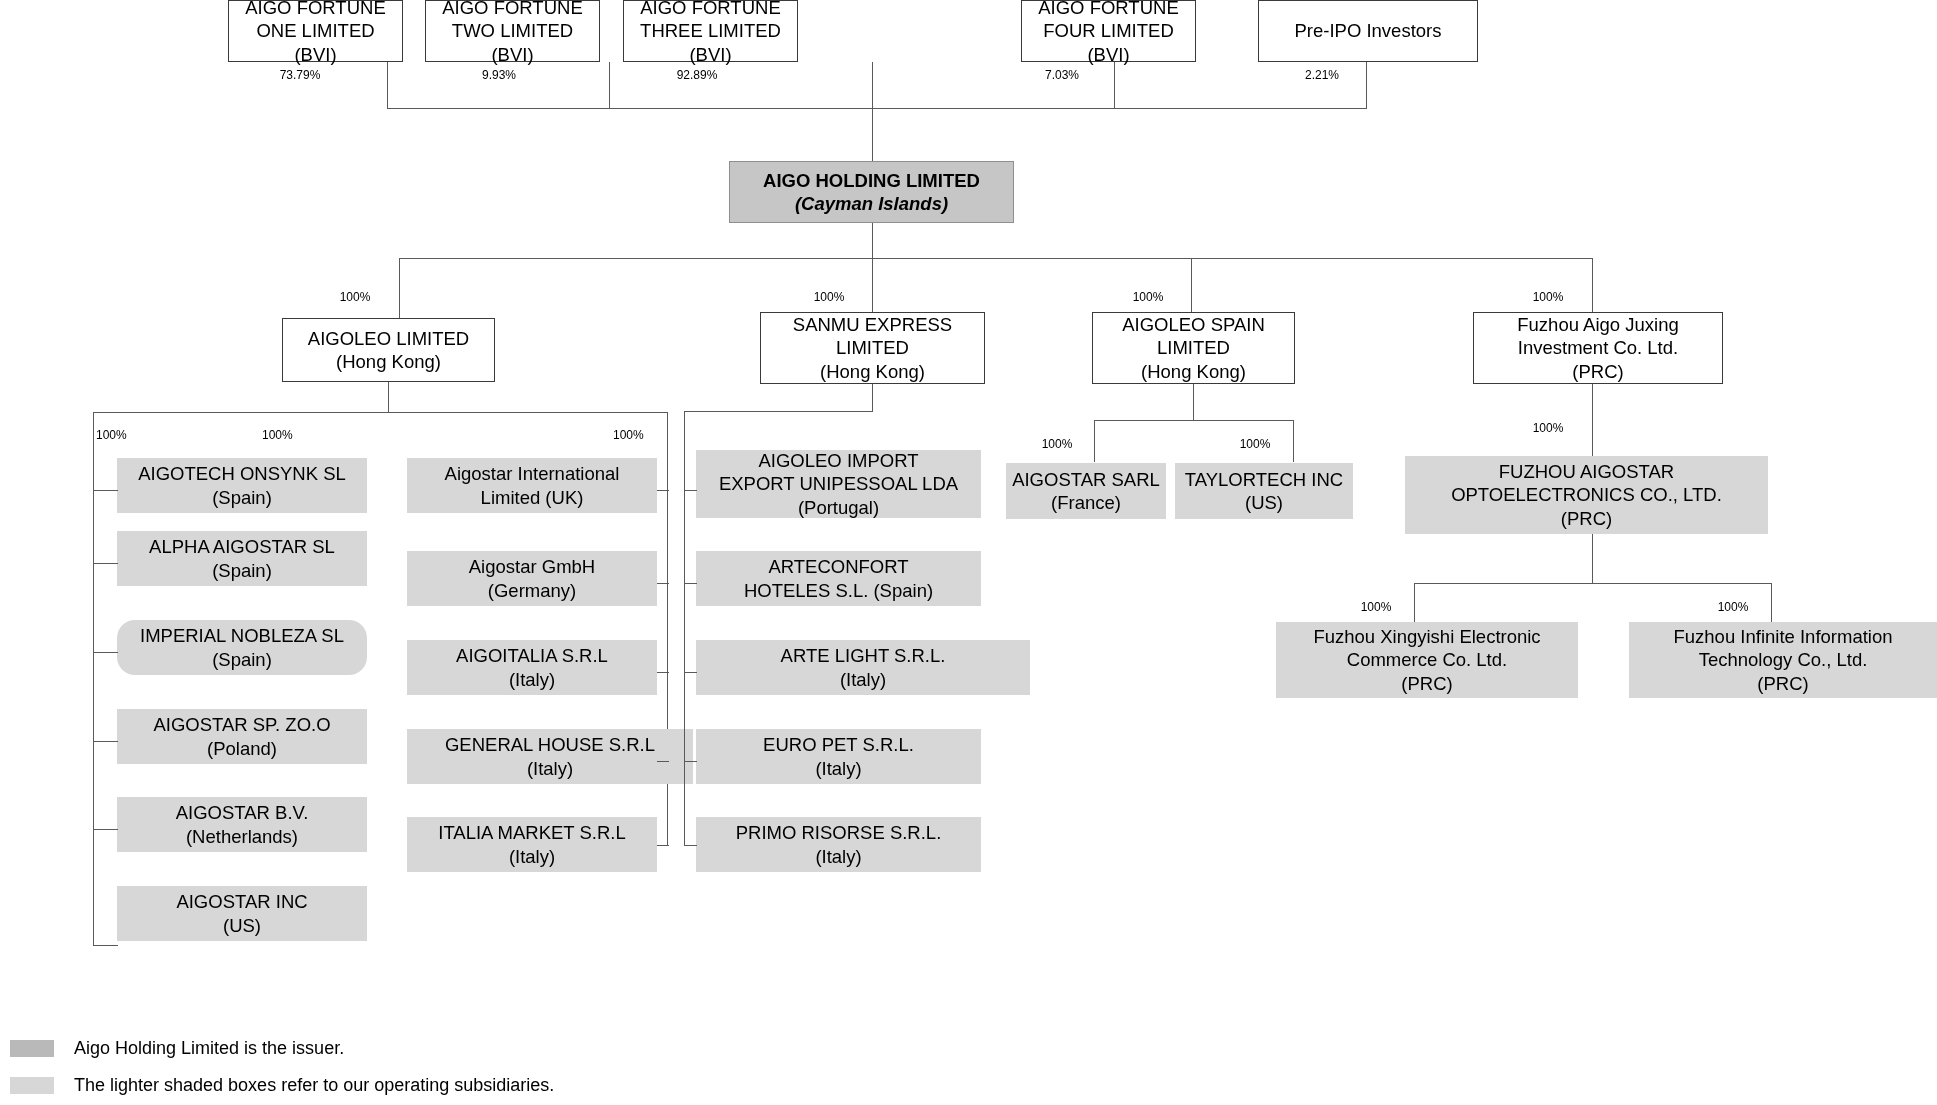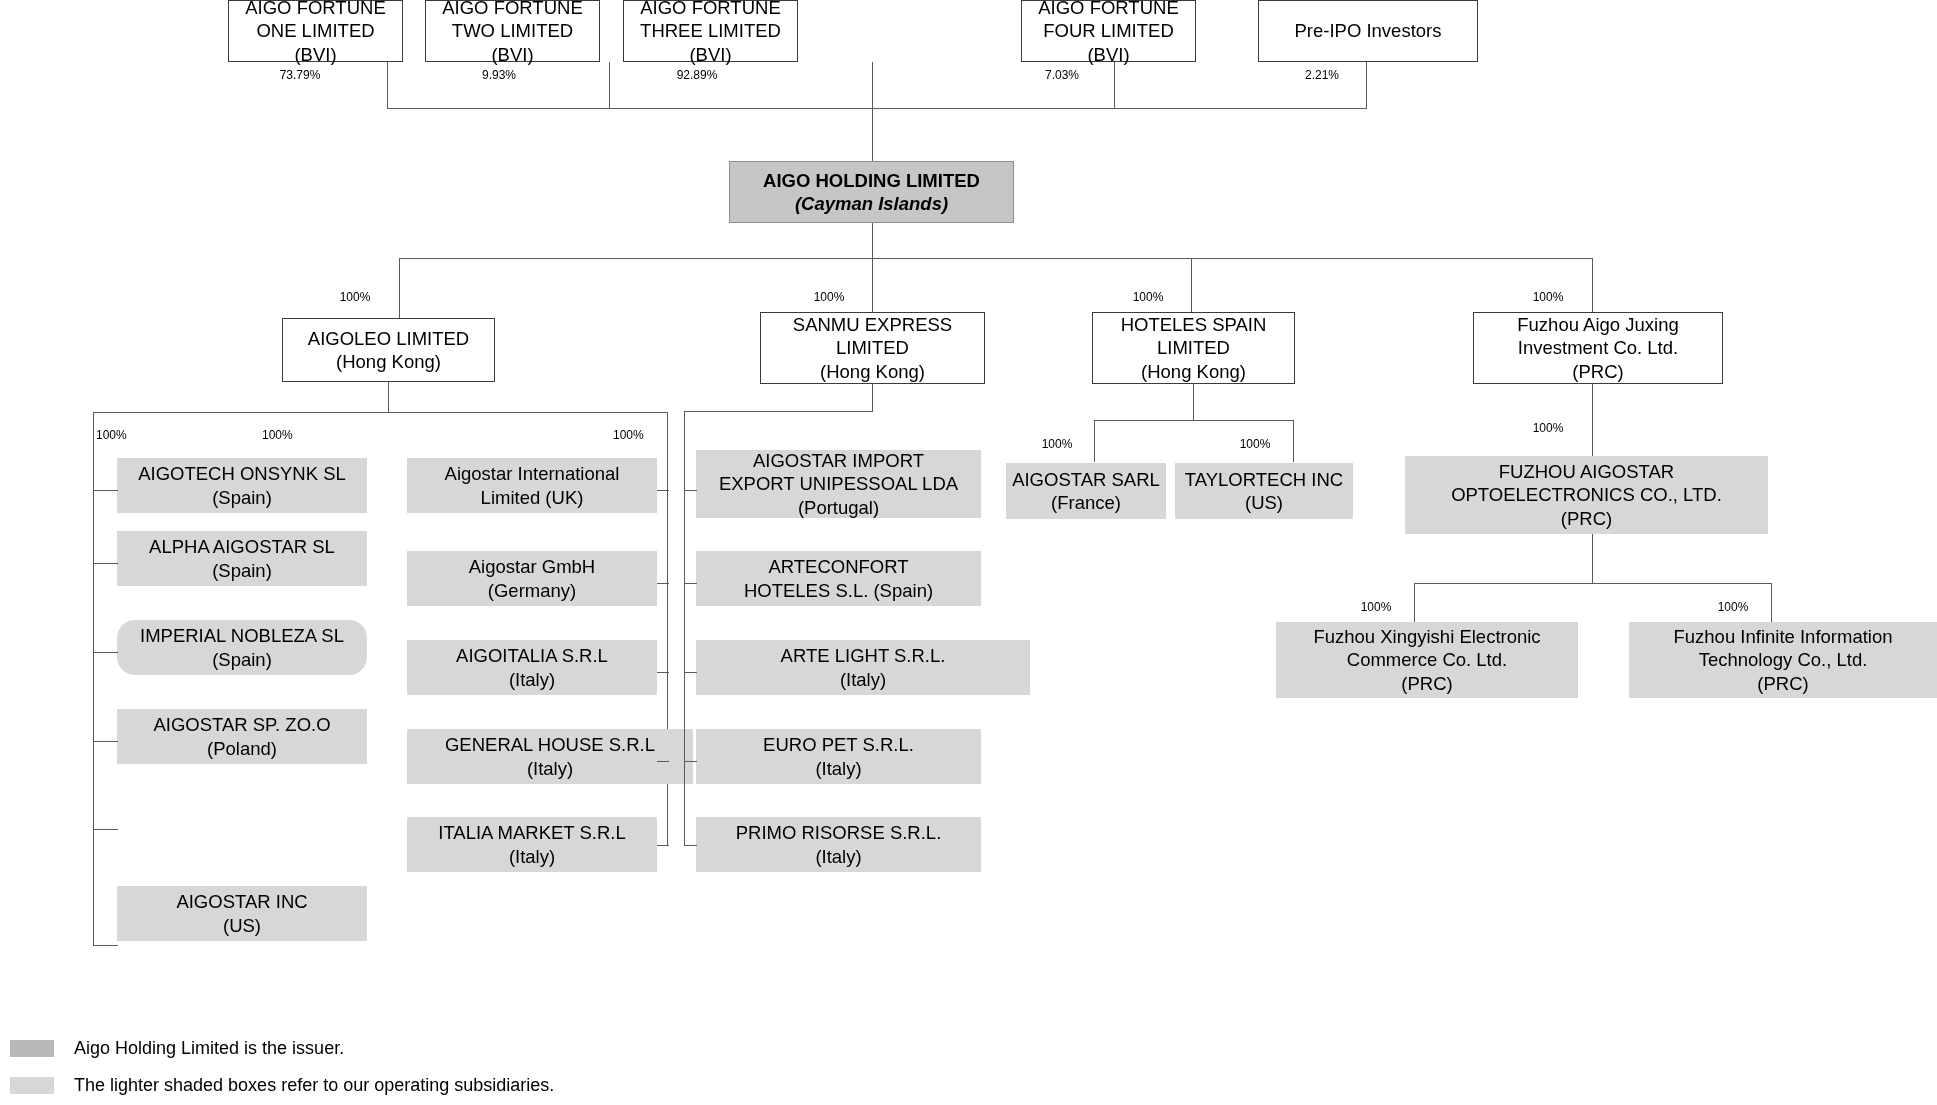--- a/index.html
+++ b/index.html
@@ -169,21 +169,21 @@
   <div class="box outline" style="left:760px; top:312px; width:225px; height:72px;">
     <div class="inner">
       <div>SANMU EXPRESS</div>
       <div>LIMITED</div>
       <div>(Hong Kong)</div>
     </div>
   </div>
 
   <div class="box outline" style="left:1092px; top:312px; width:203px; height:72px;">
     <div class="inner">
-      <div>HOTELES SPAIN</div>
+      <div>AIGOLEO SPAIN</div>
       <div>LIMITED</div>
       <div>(Hong Kong)</div>
     </div>
   </div>
 
   <div class="box outline" style="left:1473px; top:312px; width:250px; height:72px;">
     <div class="inner">
       <div>Fuzhou Aigo Juxing</div>
       <div>Investment Co. Ltd.</div>
       <div>(PRC)</div>
@@ -227,20 +227,26 @@
   <div class="ln h" style="left:93px; top:652px; width:25px;"></div>
 
   <div class="box shade-light" style="left:117px; top:709px; width:250px; height:55px;">
     <div class="inner">
       <div>AIGOSTAR SP. ZO.O</div>
       <div>(Poland)</div>
     </div>
   </div>
   <div class="ln h" style="left:93px; top:741px; width:25px;"></div>
 
+  <div class="box shade-light" style="left:117px; top:797px; width:250px; height:55px;">
+    <div class="inner">
+      <div>AIGOSTAR B.V.</div>
+      <div>(Netherlands)</div>
+    </div>
+  </div>
   <div class="ln h" style="left:93px; top:829px; width:25px;"></div>
 
   <div class="box shade-light" style="left:117px; top:886px; width:250px; height:55px;">
     <div class="inner">
       <div>AIGOSTAR INC</div>
       <div>(US)</div>
     </div>
   </div>
   <div class="ln h" style="left:93px; top:945px; width:25px;"></div>
 
@@ -283,21 +289,21 @@
     </div>
   </div>
   <div class="ln h" style="left:657px; top:845px; width:12px;"></div>
 
   <div class="ln v" style="left:872px; top:384px; height:28px;"></div>
   <div class="ln h" style="left:684px; top:411px; width:189px;"></div>
   <div class="ln v" style="left:684px; top:411px; height:434px;"></div>
 
   <div class="box shade-light" style="left:696px; top:450px; width:285px; height:68px;">
     <div class="inner">
-      <div>AIGOSTAR IMPORT</div>
+      <div>AIGOLEO IMPORT</div>
       <div>EXPORT UNIPESSOAL LDA</div>
       <div>(Portugal)</div>
     </div>
   </div>
   <div class="ln h" style="left:684px; top:490px; width:13px;"></div>
 
   <div class="box shade-light" style="left:696px; top:551px; width:285px; height:55px;">
     <div class="inner">
       <div>ARTECONFORT</div>
       <div>HOTELES S.L. (Spain)</div>

